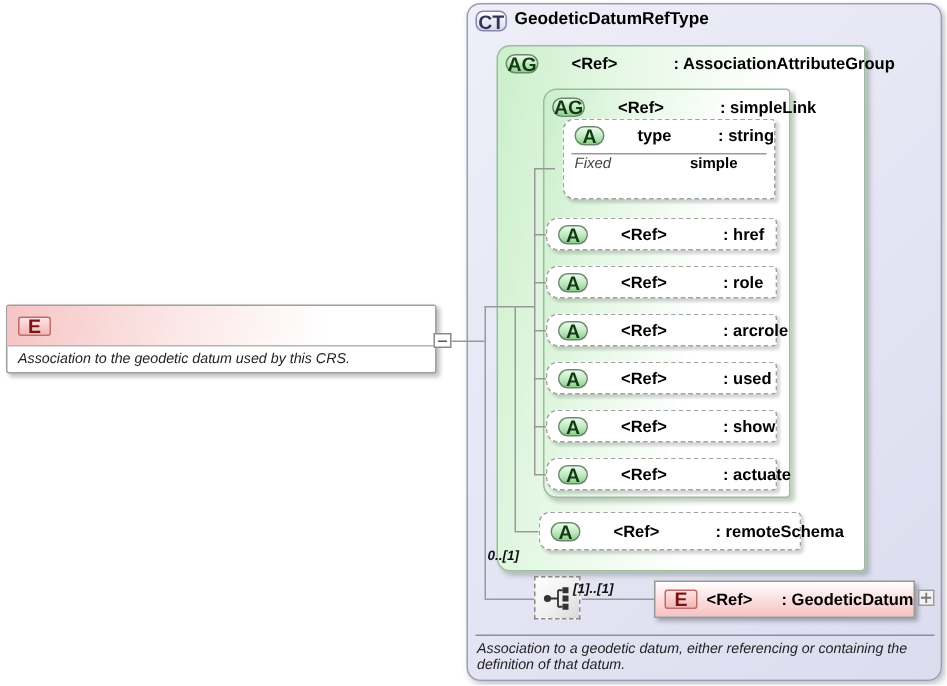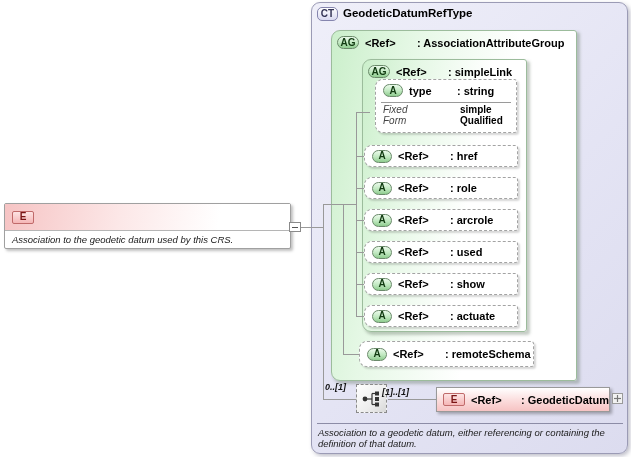--- a/index.html
+++ b/index.html
@@ -14,21 +14,21 @@
   
   .ct-panel {
     left:311px; top:2px; width:317px; height:452px;
     background:linear-gradient(135deg,#efeff9 0%,#e4e4f4 55%,#dcdcef 100%);
     border:1px solid #9b9bb5; border-radius:9px;
     box-shadow:2px 2px 4px rgba(110,110,135,.45);
   }
   .ct-header { left:343px; top:7px; font-size:11.5px; font-weight:bold; white-space:nowrap; }
   .badge {
     display:inline-flex; align-items:center; justify-content:center;
-    font-size:10px; font-weight:bold; line-height:1;
+    font-size:13px; font-weight:bold; line-height:1;
   }
   .badge-ct {
     left:317px; top:7px; width:21px; height:14px;
     background:linear-gradient(180deg,#ffffff,#d9d9f0);
     border:1.5px solid #8585ae; border-radius:5px; color:#333355;
   }
   .badge-ag, .badge-a {
     width:22px; height:13px; border-radius:7px;
     background:linear-gradient(180deg,#eafaea 0%,#bfe8bf 55%,#8fcc8f 100%);
     border:1.5px solid #6b8a6b; color:#103a10; flex:0 0 auto;
@@ -42,21 +42,21 @@
 
   
   .group-box {
     background:linear-gradient(100deg,#cbefcb 0%,#e6f8e6 28%,#ffffff 62%);
     border:1px solid #9cbc9c; border-radius:9px 3px 3px 9px;
     box-shadow:2.5px 2.5px 3px rgba(90,110,90,.35);
   }
   .ag1 { left:331px; top:30px; width:246px; height:351px; }
   .ag2 { left:362px; top:59px; width:165px; height:273px; }
   .row {
-    display:flex; align-items:center; gap:6px;
+    display:flex; align-items:flex-end; gap:22px;
     font-size:11px; font-weight:bold; white-space:nowrap;
   }
   .refcol { display:inline-block; width:46px; }
   .refcol-sm { display:inline-block; width:42px; }
 
   
   .attr-box {
     background:#fff;
     border:1px dashed #a3a3a3; border-radius:8px 3px 3px 8px;
     box-shadow:2px 2px 2px rgba(0,0,0,.16);
@@ -150,24 +150,20 @@
   <div class="abs type-box">
     <div class="row">
       <span class="badge badge-a">A</span>
       <span class="refcol-sm">type</span>
       <span>: string</span>
     </div>
     <div style="height:7px;"></div>
     <div class="facet-row">
       <span class="facet-label">Fixed</span>
       <span class="facet-value">simple</span>
-    </div>
-    <div class="facet-row">
-      <span class="facet-label">Form</span>
-      <span class="facet-value">Qualified</span>
     </div>
   </div>
   <div class="abs facet-divider"></div>
 
   <div class="abs attr-box" style="left:364px; top:145px; width:154px; height:22px;">
     <div class="row">
       <span class="badge badge-a">A</span>
       <span class="refcol">&lt;Ref&gt;</span>
       <span>: href</span>
     </div>
@@ -248,21 +244,21 @@
       <circle cx="4" cy="9" r="2.4" fill="#333"></circle>
       <line x1="6" y1="9" x2="11" y2="9" stroke="#333" stroke-width="1.2"></line>
       <line x1="11" y1="3.5" x2="11" y2="14.5" stroke="#333" stroke-width="1.2"></line>
       <line x1="11" y1="3.5" x2="14" y2="3.5" stroke="#333" stroke-width="1.2"></line>
       <line x1="11" y1="14.5" x2="14" y2="14.5" stroke="#333" stroke-width="1.2"></line>
       <rect x="14" y="1.5" width="4" height="4" fill="#333"></rect>
       <rect x="14" y="7" width="4" height="4" fill="#333"></rect>
       <rect x="14" y="12.5" width="4" height="4" fill="#333"></rect>
     </svg>
   </div>
-  <div class="mult" style="left:325px; top:382px;">0..[1]</div>
+  <div class="mult" style="left:325px; top:365px;">0..[1]</div>
   <div class="mult" style="left:382px; top:387px;">[1]..[1]</div>
 
   <div class="abs elem-child">
     <span class="badge badge-e">E</span>
     <span class="refcol">&lt;Ref&gt;</span>
     <span>: GeodeticDatum</span>
   </div>
 
   <div class="abs expand-box">
     <svg width="7" height="7" viewBox="0 0 7 7">

